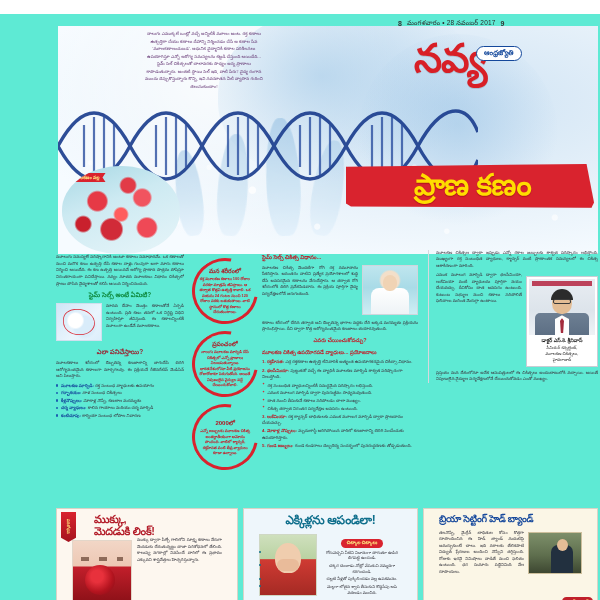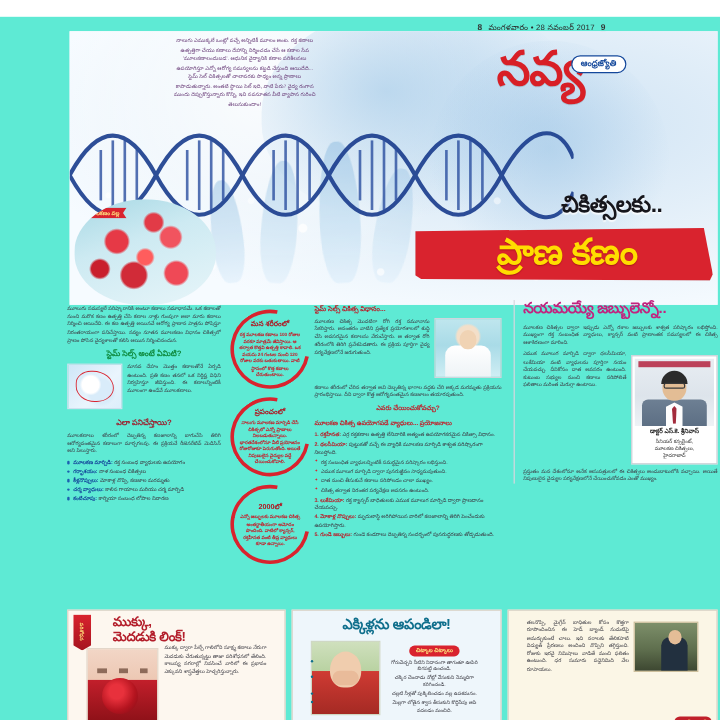--- a/index.html
+++ b/index.html
@@ -492,21 +492,20 @@
                          radial-gradient(circle at 42% 72%, #d12b38 0 10px, rgba(209,43,56,0) 12px),
                          radial-gradient(circle at 72% 70%, #ef4956 0 9px, rgba(239,73,86,0) 11px),
                          radial-gradient(circle at 18% 66%, #c9202d 0 7px, rgba(201,32,45,0) 9px),
                          radial-gradient(circle at 56% 22%, #e23b47 0 7px, rgba(226,59,71,0) 9px),
                          linear-gradient(160deg,#a7d8e4,#cdeaf2 40%,#e7f5f9);">
     <div style="position:absolute;top:7px;left:6px;padding:1.5px 6px 1.5px 4px;background:#d9232e;color:#ffe680;
                 font-size:4.6px;font-weight:bold;clip-path:polygon(0 0,100% 0,92% 50%,100% 100%,0 100%);">మూలకణం వల్ల</div>
   </div>
 
   <div class="headline-wrap">
-    <div class="kicker">చికిత్సలకు..</div>
     <div class="banner">
       <div class="txt">ప్రాణ కణం</div>
     </div>
   </div>
 
   <div class="body-area">
 
     <div class="col-left">
       <div class="drop-open" style="font-size:4.3px;line-height:1.55;color:#3b3b43;text-align:justify;">మూలుగు సమస్యలే పరిష్కారానికి అంటూ కణాలు సమాధానమే. ఒక కణాలతో నుంచి మరొక కణం ఉత్పత్తి చేసి కణాల నాళ్లు గుంపుగా అలా మారు కణాలు నిర్మించి ఆయిదేది. ఈ కణ ఉత్పత్తి అయినవే ఆరోగ్య ప్రాణాన పాత్రను పోషిస్తూ నిరంతరాయంగా పనిచేస్తాయి. నవ్యం నూతన మూలకణం విధానం చికిత్సలో ప్రాణం పోసిన వైద్యశాలతో కలిసి ఆయిన నిర్మించినందున.</div>
 
@@ -611,21 +610,20 @@
         </div>
         <div class="item">
           <b>5.</b>
           <b>గుండె జబ్బులు:</b>
           <span>గుండె కండరాలు దెబ్బతిన్న సందర్భంలో పునరుద్ధరణకు తోడ్పడుతుంది.</span>
         </div>
       </div>
     </div>
 
     <div class="col-right">
-      <div class="right-head">నయమయ్యే జబ్బులెన్నో..</div>
 
       <div style="font-size:4.3px;line-height:1.5;color:#3b3b43;text-align:justify;">మూలకణ చికిత్సల ద్వారా ఇప్పుడు ఎన్నో రకాల జబ్బులకు శాశ్వత పరిష్కారం లభిస్తోంది. ముఖ్యంగా రక్త సంబంధిత వ్యాధులు, క్యాన్సర్ వంటి ప్రాణాంతక సమస్యలలో ఈ చికిత్స ఆశాకిరణంగా మారింది.</div>
 
       <div style="display:flex;gap:4px;margin-top:3px;">
         <div style="flex:1;font-size:4.3px;line-height:1.5;color:#3b3b43;text-align:justify;">ఎముక మూలుగ మార్పిడి ద్వారా థలసీమియా, లుకేమియా వంటి వ్యాధులను పూర్తిగా నయం చేయవచ్చు. దీనికోసం దాత అవసరం ఉంటుంది. కుటుంబ సభ్యుల నుంచి కణాలు సరిపోలితే ఫలితాలు మరింత మెరుగ్గా ఉంటాయి.</div>
 
         <div class="dr-card">
           <div class="dr-photo">
             <div class="banner-top"></div>
             <div class="suit"></div>
@@ -674,20 +672,21 @@
       </div>
       <div class="b-dots">
         <div class="d">గోరువెచ్చని నీటిని నిదానంగా తాగుతూ ఊపిరి బిగపట్టి ఉంచండి.</div>
         <div class="d">చక్కెర చెంచాడు నోట్లో వేసుకుని నెమ్మదిగా కరిగించండి.</div>
         <div class="d">చల్లటి నీళ్లతో పుక్కిలించడం వల్ల ఉపశమనం.</div>
         <div class="d">మెల్లగా లోతైన శ్వాస తీసుకుని కొద్దిసేపు ఆపి వదలడం మంచిది.</div>
       </div>
     </div>
 
     <div class="bcard b3">
+      <div class="b-head-blue">బ్రియా సెట్టింగ్ హెడ్ బ్యాండ్</div>
       <div style="height:3px;"></div>
       <div class="b-photo-dr">
         <div class="p"></div>
         <div class="ph"></div>
       </div>
       <div class="b-body" style="text-align:justify;">తలనొప్పి, మైగ్రేన్ బాధితుల కోసం కొత్తగా రూపొందించిన ఈ హెడ్ బ్యాండ్ నుదుటిపై అమర్చుకుంటే చాలు. ఇది నరాలకు తేలికపాటి విద్యుత్ ప్రేరణలు అందించి నొప్పిని తగ్గిస్తుంది. రోజుకు ఇరవై నిమిషాలు వాడితే మంచి ఫలితం ఉంటుంది. ధర సుమారు పద్దెనిమిది వేల రూపాయలు.</div>
       <div class="b-caption-pill">హెల్త్ గ్యాడ్జెట్</div>
     </div>
   </div>
 

